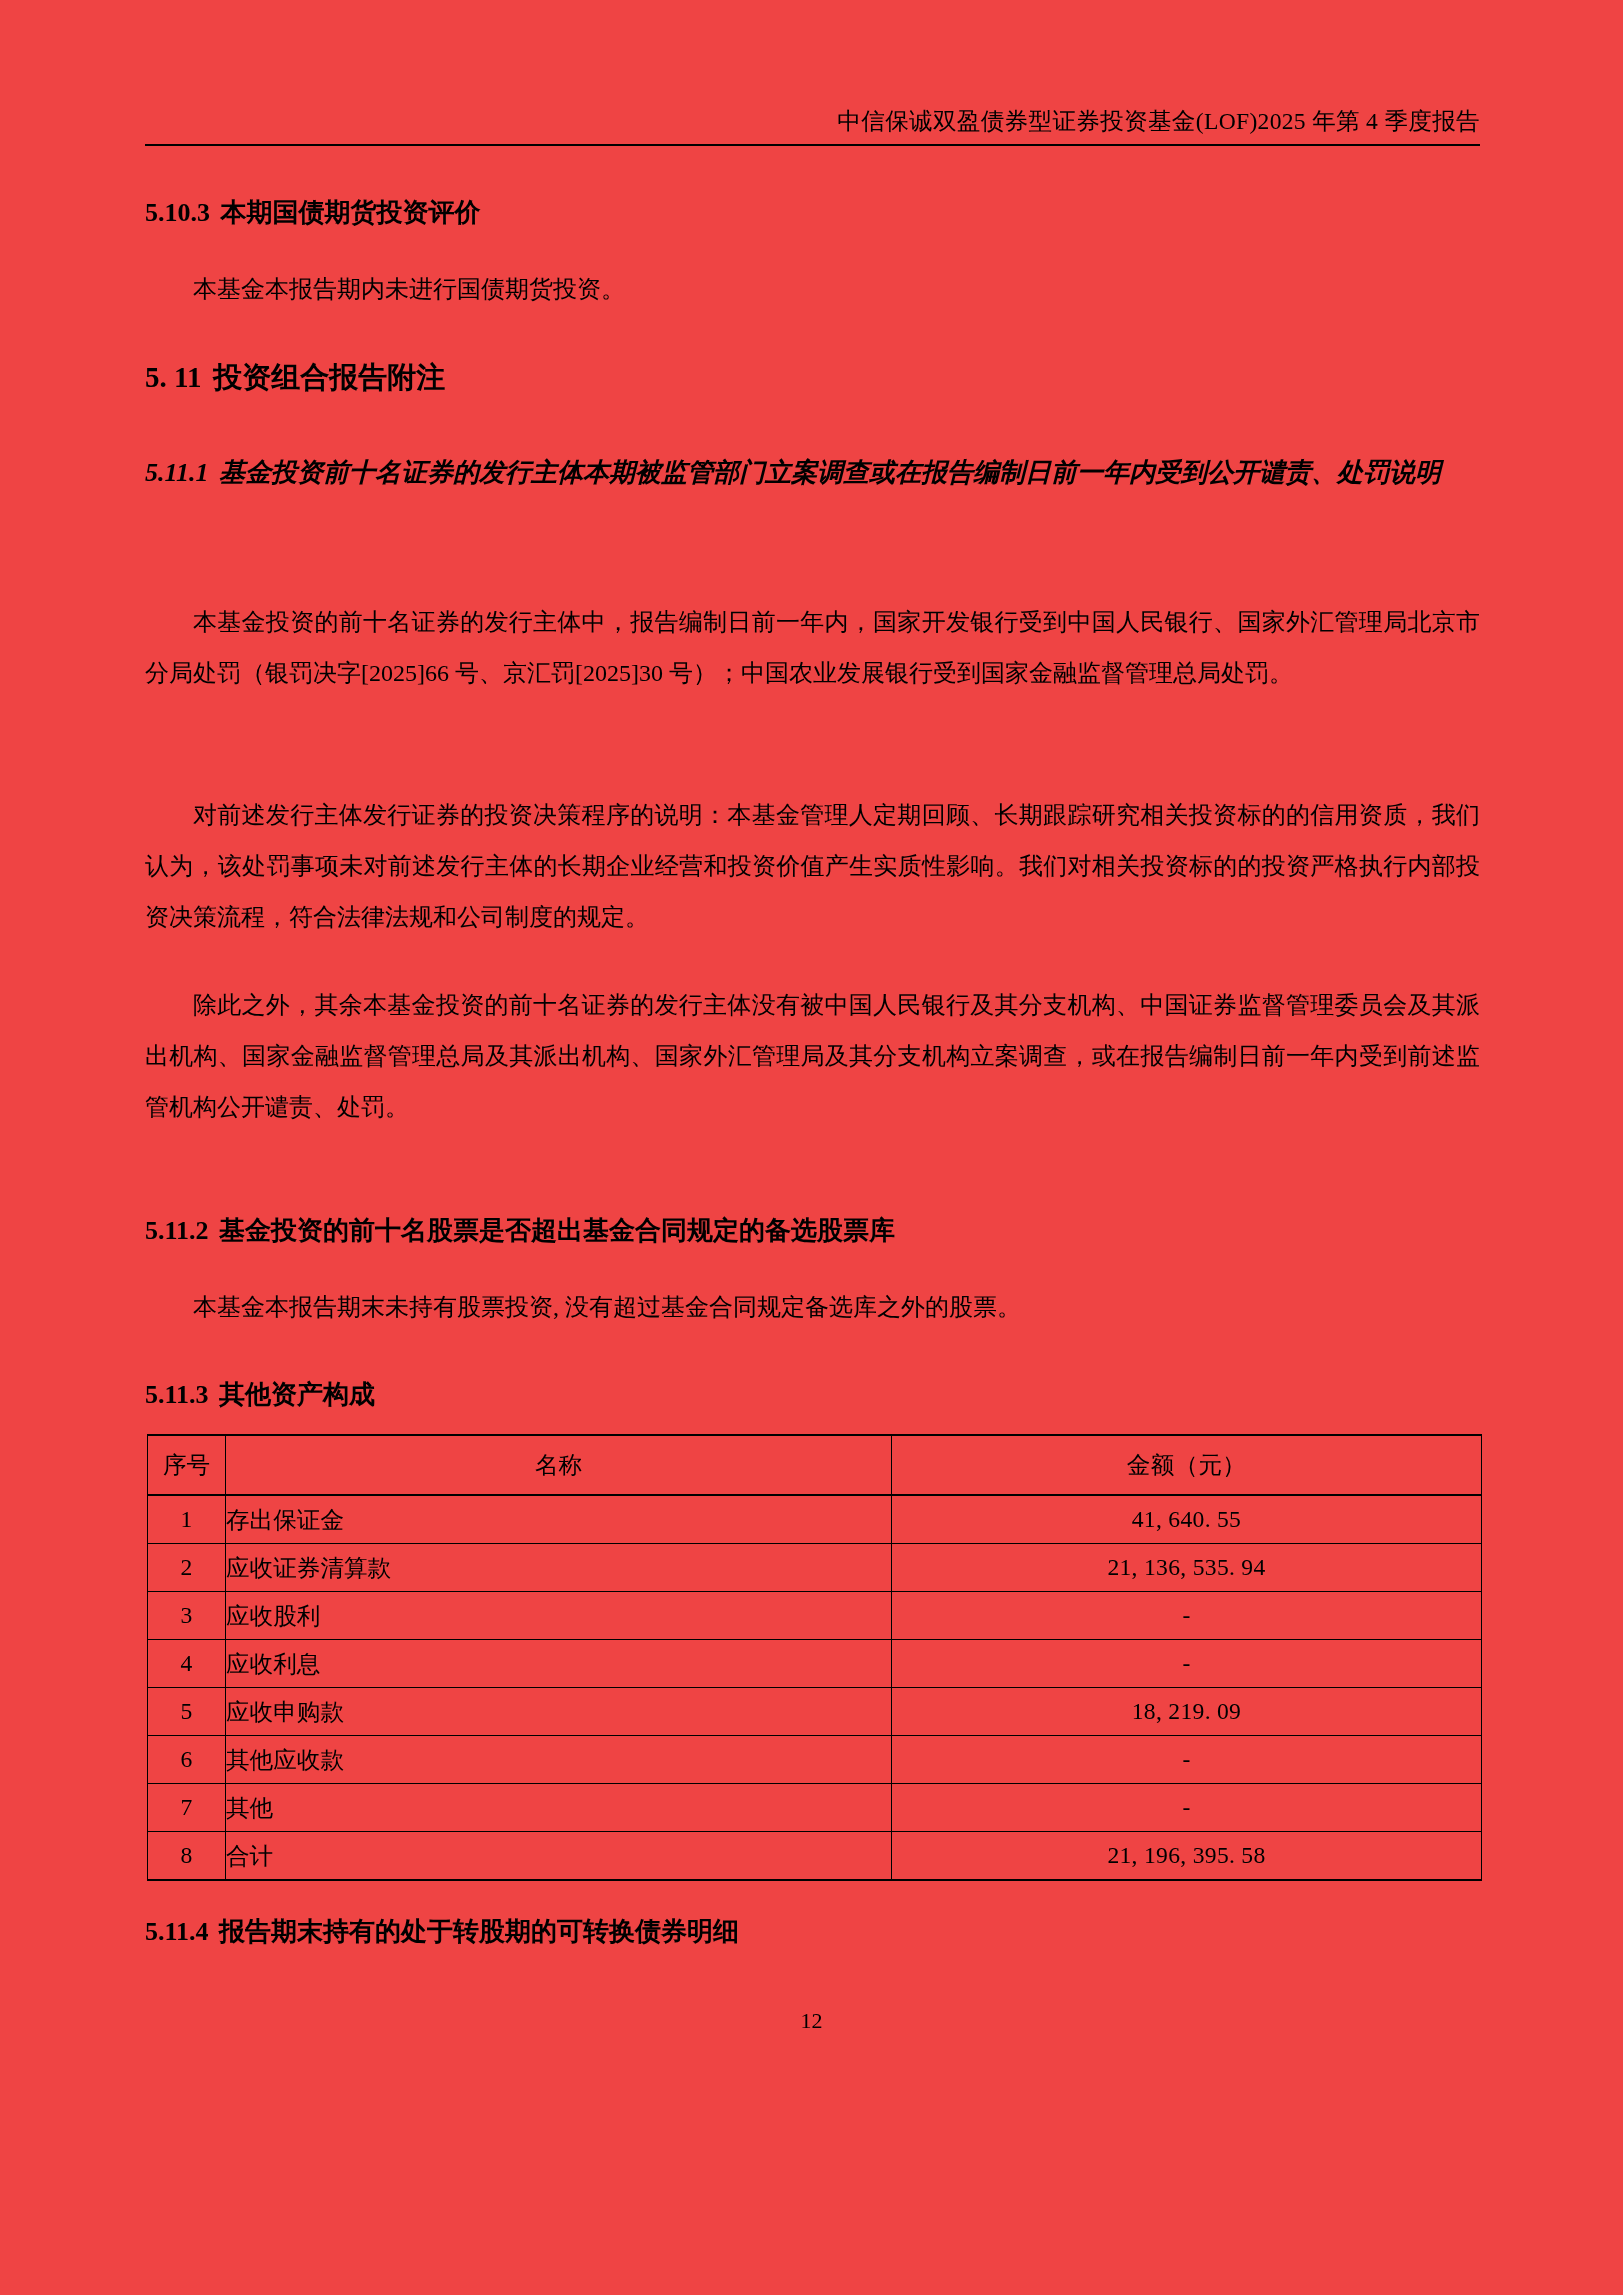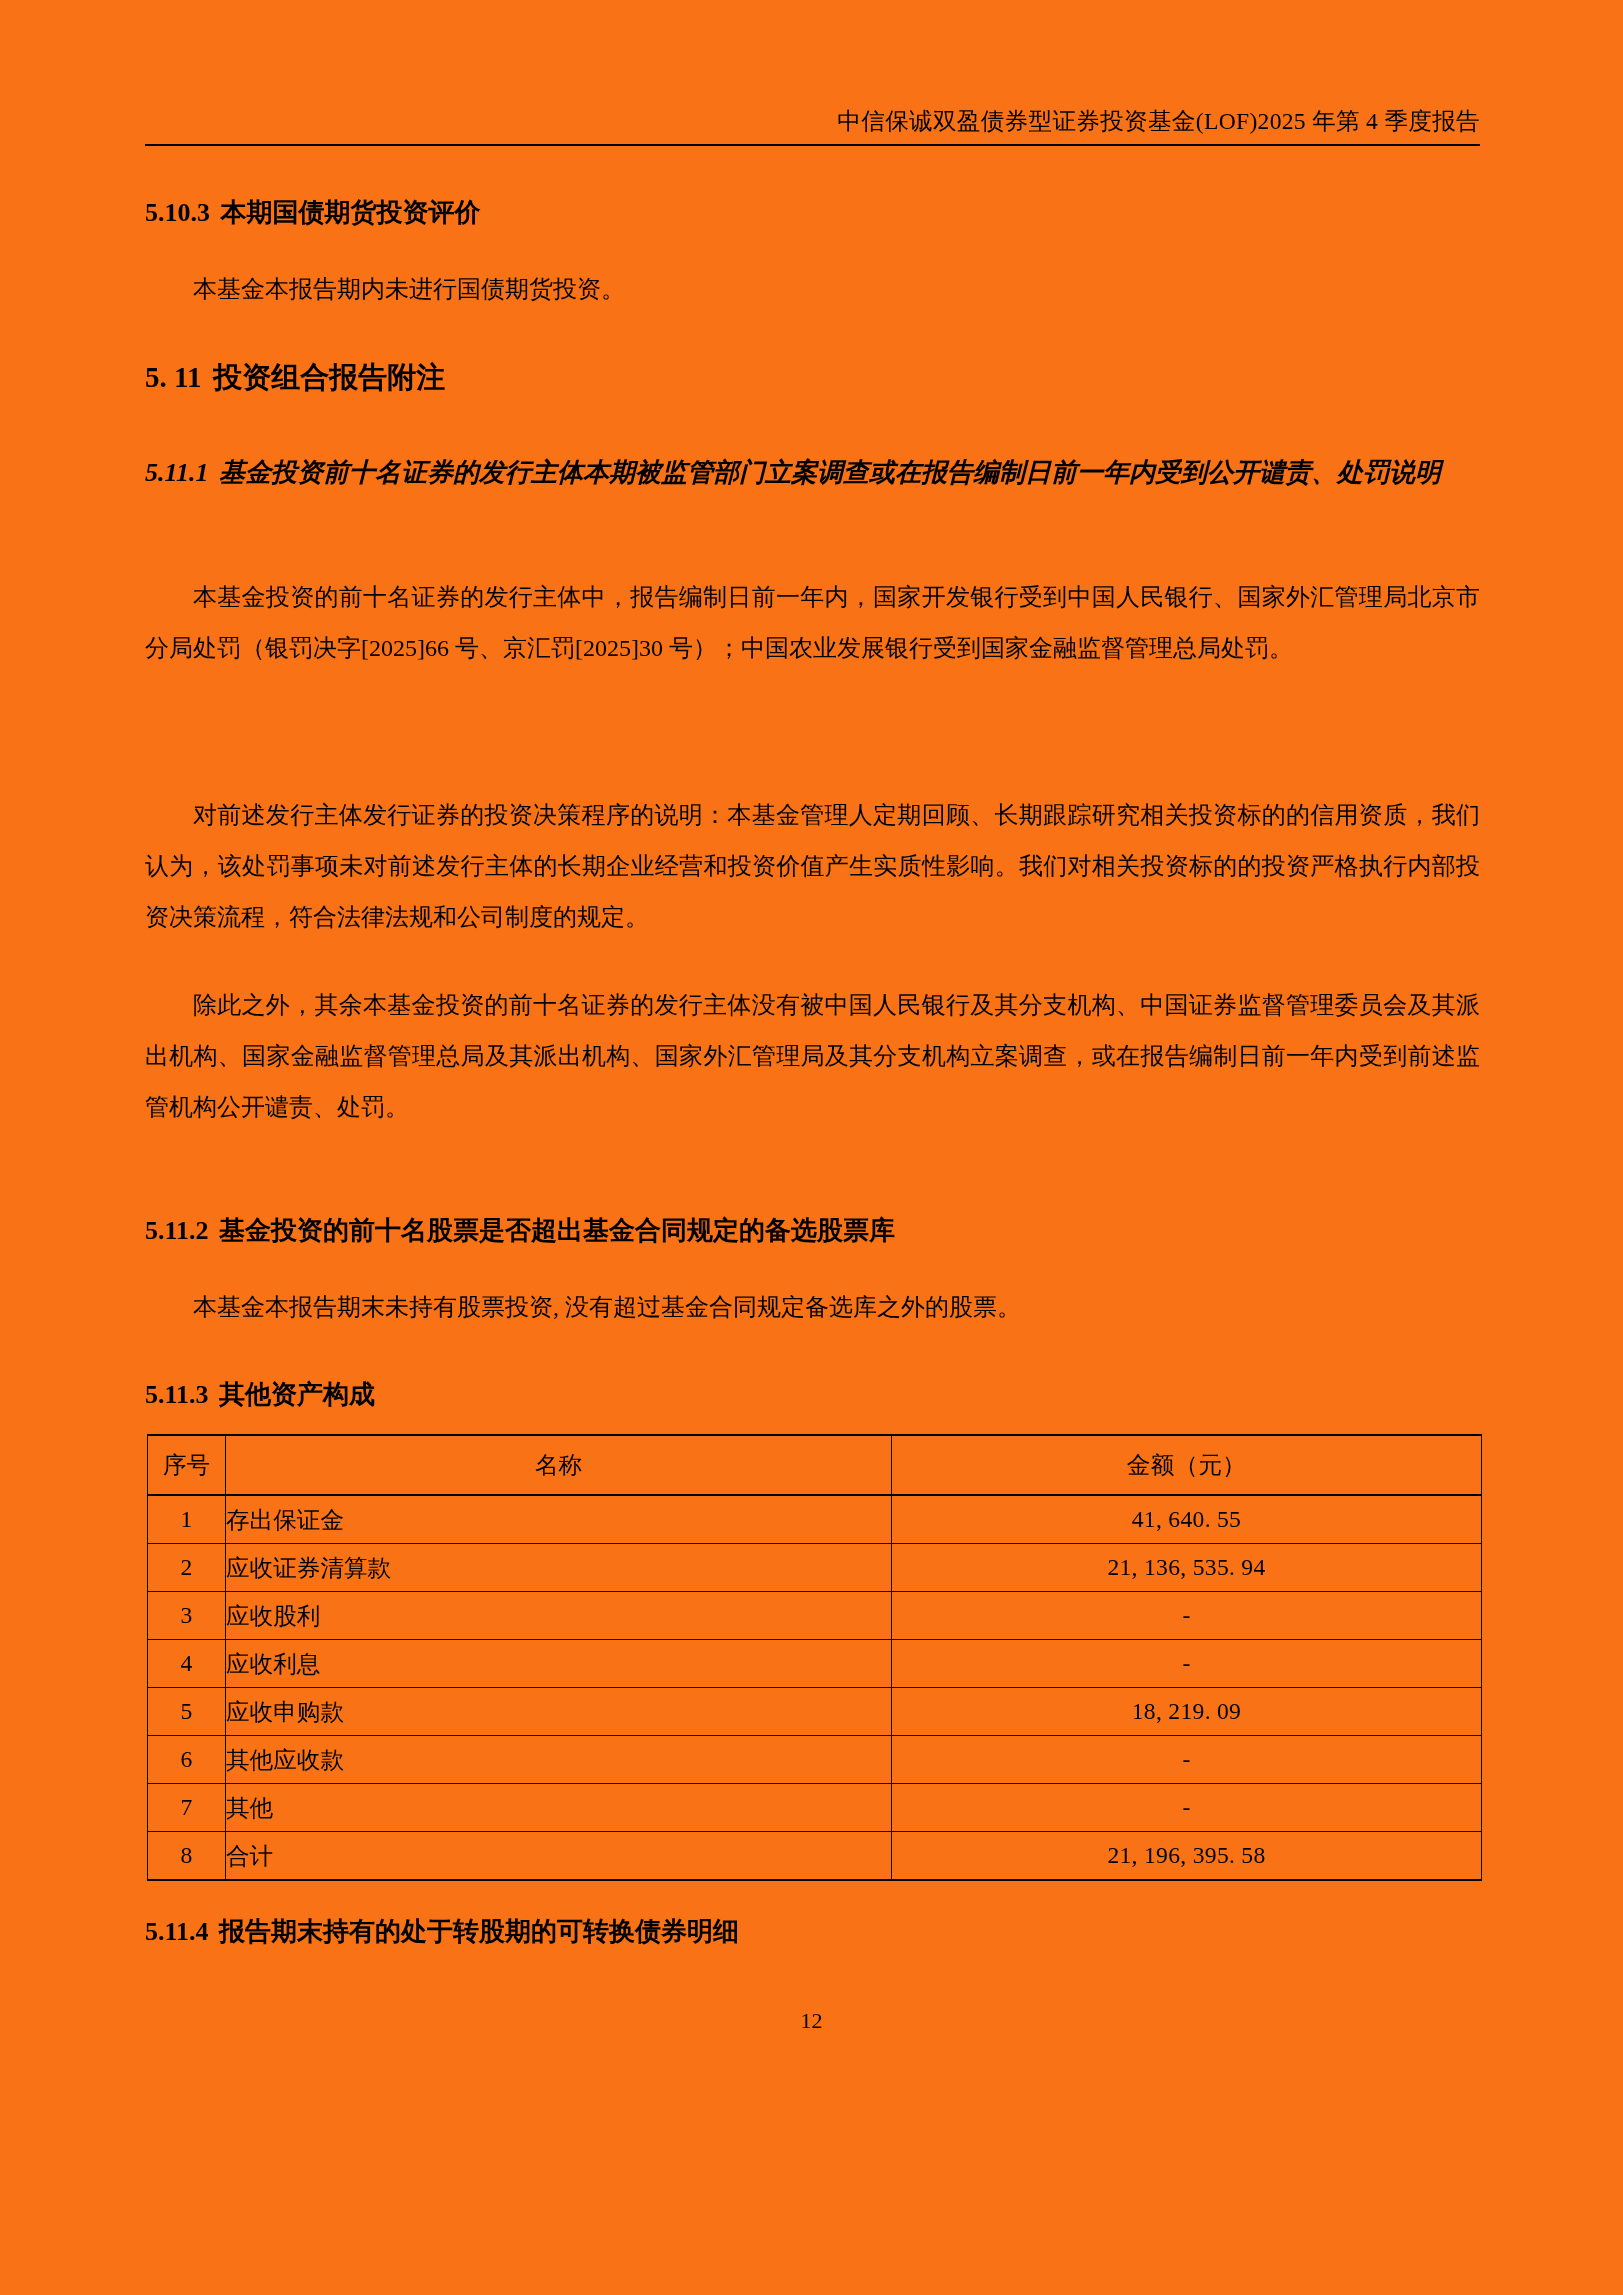--- a/index.html
+++ b/index.html
@@ -4,21 +4,21 @@
 <style>
   html, body {
     margin: 0;
     padding: 0;
     background: #ffffff;
   }
   .page {
     position: relative;
     width: 1623px;
     height: 2295px;
-    background: #f97316;
+    background: #ef4444;
     font-family: "Liberation Serif", "DejaVu Serif", serif;
     color: #000000;
     box-sizing: border-box;
   }
 
   
   .doc-header {
     position: absolute;
     left: 145px;
     top: 105px;
@@ -146,21 +146,21 @@
       <span class="num">5. 11</span><span>投资组合报告附注</span>
     </div>
   </div>
 
   <div class="blk" style="top: 447px; font-style: italic;">
     <div class="h3-wrap">
       <span class="num">5.11.1</span><span>基金投资前十名证券的发行主体本期被监管部门立案调查或在报告编制日前一年内受到公开谴责、处罚说明</span>
     </div>
   </div>
 
-  <div class="blk" style="top: 572px;">
+  <div class="blk" style="top: 597px;">
     <p class="para">本基金投资的前十名证券的发行主体中，报告编制日前一年内，国家开发银行受到中国人民银行、国家外汇管理局北京市分局处罚（银罚决字[2025]66 号、京汇罚[2025]30 号）；中国农业发展银行受到国家金融监督管理总局处罚。</p>
   </div>
 
   <div class="blk" style="top: 790px;">
     <p class="para">对前述发行主体发行证券的投资决策程序的说明：本基金管理人定期回顾、长期跟踪研究相关投资标的的信用资质，我们认为，该处罚事项未对前述发行主体的长期企业经营和投资价值产生实质性影响。我们对相关投资标的的投资严格执行内部投资决策流程，符合法律法规和公司制度的规定。</p>
   </div>
 
   <div class="blk" style="top: 980px;">
     <p class="para">除此之外，其余本基金投资的前十名证券的发行主体没有被中国人民银行及其分支机构、中国证券监督管理委员会及其派出机构、国家金融监督管理总局及其派出机构、国家外汇管理局及其分支机构立案调查，或在报告编制日前一年内受到前述监管机构公开谴责、处罚。</p>
   </div>

